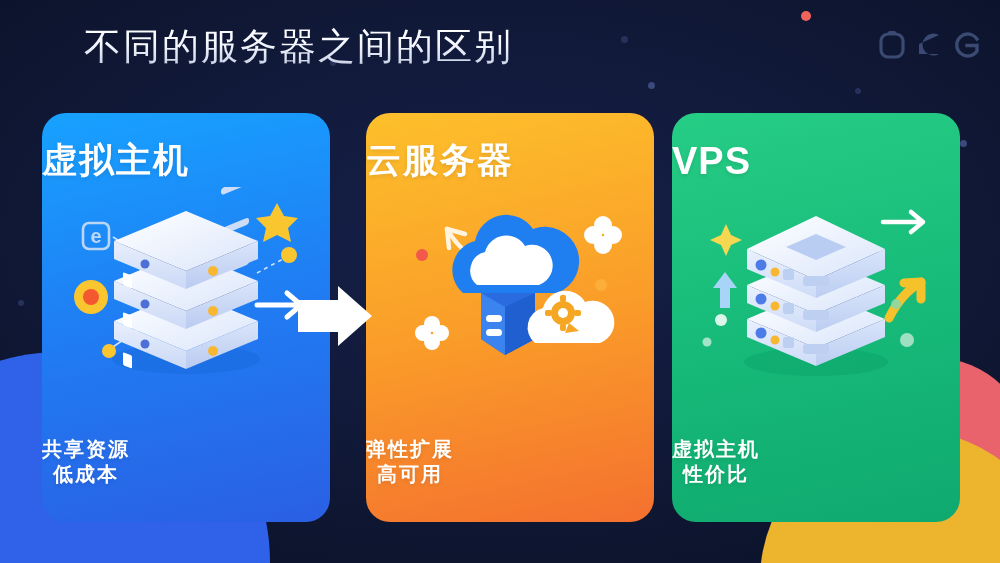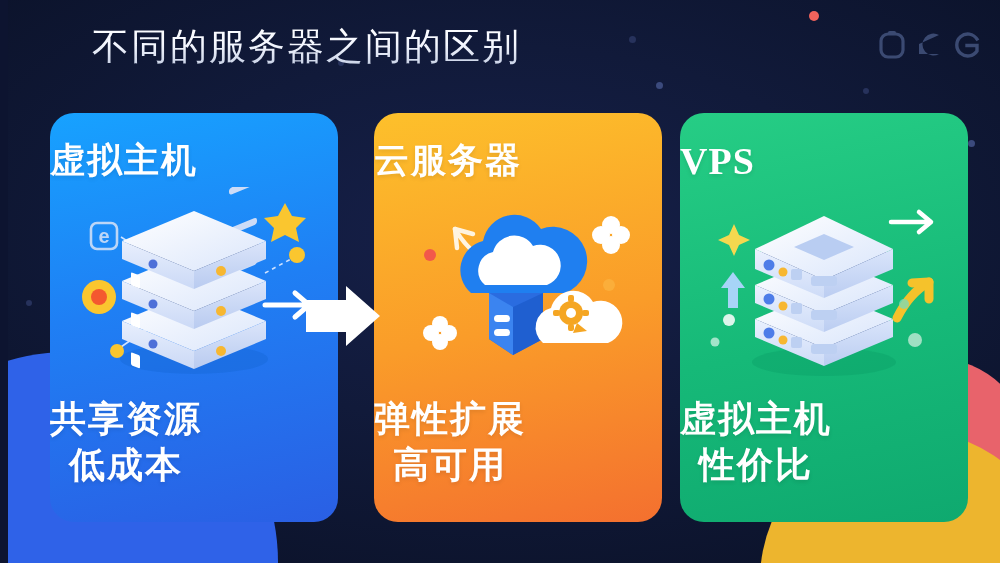--- a/index.html
+++ b/index.html
@@ -3,21 +3,21 @@
 <meta charset="utf-8">
 <style>
   * { margin:0; padding:0; box-sizing:border-box; }
   html,body { background:#0d1430; }
   body {
     width:1000px; height:563px; position:relative; overflow:hidden;
     font-family:"Liberation Sans", "DejaVu Sans", sans-serif;
   }
 
   
-  .stage { position:absolute; inset:0; background:#a21caf; overflow:hidden;margin-left:8px; }
+  .stage { position:absolute; inset:0; background:#a21caf; overflow:hidden; }
   .bg-vignette {
     position:absolute; inset:0;
     background:radial-gradient(ellipse 75% 70% at 50% 42%, #16204a 0%, #111a3a 48%, #0b1229 100%);
   }
   .blob { position:absolute; border-radius:50%; }
   .blob-blue-lg { left:-150px; top:352px; width:420px; height:420px; background:#2f62e8; }
   .blob-blue-dk { left:-210px; top:382px; width:330px; height:330px; background:#2a55cf; }
   .blob-yellow  { right:-60px; top:430px; width:300px; height:300px; background:#edb52e; }
   .blob-red     { right:-30px; top:358px; width:190px; height:190px; background:#e8636b; }
   .blob-clip { position:absolute; inset:0; overflow:hidden; }
@@ -42,35 +42,35 @@
   .logo svg { display:block; }
 
   
   .card {
     position:absolute; top:113px; width:288px; height:409px;
     border-radius:24px; overflow:hidden;
     display:flex; flex-direction:column; align-items:flex-start;
   }
   .card-1 { left:42px;  background:linear-gradient(168deg,#17a2ff 0%,#1f7ff4 45%,#2a5fe4 100%); }
   .card-2 { left:366px; background:linear-gradient(168deg,#fdc02b 0%,#fa9c29 52%,#f4702f 100%); }
-  .card-3 { left:672px; background:linear-gradient(168deg,#26cd85 0%,#16b978 55%,#0fa96f 100%);font-family:Liberation Serif, serif; }
+  .card-3 { left:672px; background:linear-gradient(168deg,#26cd85 0%,#16b978 55%,#0fa96f 100%); }
 
   .card-title {
     margin-top:28px; font-size:35px; font-weight:700; color:#fff;
     letter-spacing:2px; line-height:1.1; text-align:center;
     text-shadow:0 2px 4px rgba(0,0,0,.10);
   }
   .card-title.latin { font-size:38px; letter-spacing:1px; }
 
   .art { position:relative; width:100%; height:196px; margin-top:4px; }
   .art svg { position:absolute; left:50%; top:50%; transform:translate(-50%,-50%); }
 
   .card-foot {
     margin-top:auto; margin-bottom:34px; text-align:center;
-    font-size:36px; font-weight:700; color:#fff; line-height:1.28; letter-spacing:2px;
+    font-size:20px; font-weight:700; color:#fff; line-height:1.28; letter-spacing:2px;
     text-shadow:0 2px 4px rgba(0,0,0,.10);
   }
 
   
   .arrow-wrap { position:absolute; left:296px; top:280px; width:78px; height:72px; }
   .vs-badge {
     position:absolute; left:610px; top:272px; width:86px; height:86px;
     border-radius:50%; background:#141e3d;
     display:flex; align-items:center; justify-content:center;
     color:#fff; font-size:35px; font-weight:700; letter-spacing:0px;

